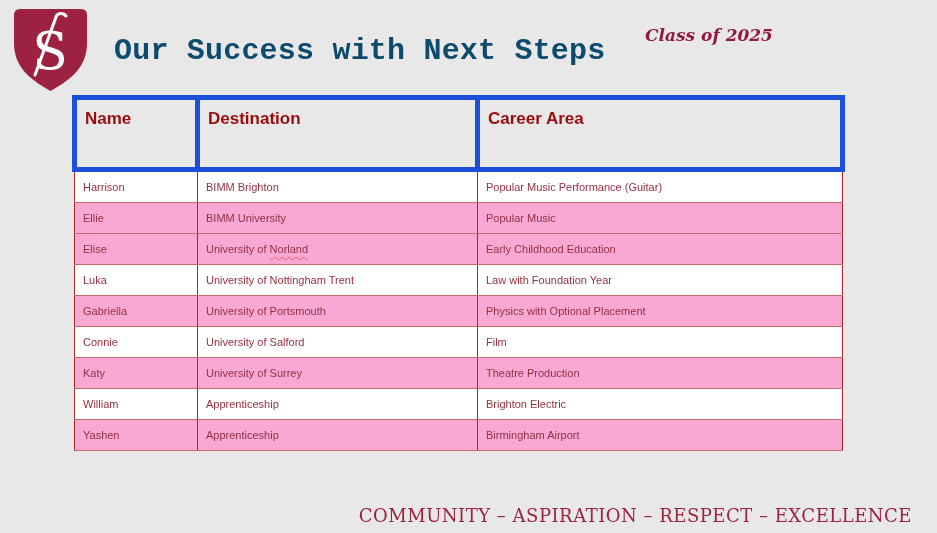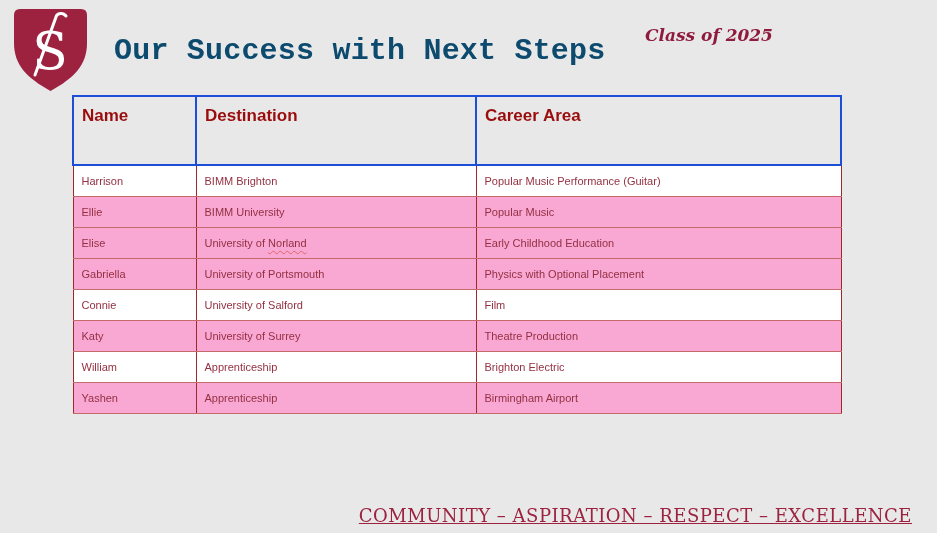--- a/index.html
+++ b/index.html
@@ -48,21 +48,21 @@
 
   th {
     height: 58px;
     vertical-align: top;
     text-align: left;
     padding: 9px 16px 0 8px;
     font-size: 17px;
     font-weight: bold;
     color: #990d0d;
     background: transparent;
-    border: 2px solid #1d4ed8;
+    border: 5px solid #1d4ed8;
   }
   td {
     height: 30px;
     font-size: 11px;
     color: #943041;
     padding: 0 4px 0 8px;
     vertical-align: middle;
     background: #ffffff;
     border-left: 1px solid #9c2a2a;
     border-right: 1px solid #9c2a2a;
@@ -80,21 +80,20 @@
     text-decoration-skip-ink: none;
   }
 
   
   .motto {
     position: absolute; right: 25px; bottom: 7px;
     font-family: "DejaVu Serif", serif;
     font-size: 18px;
     color: #9c2340;
     letter-spacing: 0.5px;
-    text-decoration: underline;
   }
 </style>
 </head>
 <body>
 
 <svg class="logo" viewBox="0 0 85 90" aria-hidden="true">
   <path d="M12 4 H73 Q79 4 79 10 V38 C79 60 66 73 42.5 86 C19 73 6 60 6 38 V10 Q6 4 12 4 Z" fill="#9d2240"></path>
   <path d="M58 11 C55 7 49 8 48 12 L27 70" fill="none" stroke="#ffffff" stroke-width="3" stroke-linecap="round"></path>
   <text x="42" y="64" text-anchor="middle" font-family="DejaVu Serif, serif" font-size="52" fill="#ffffff">S</text>
 </svg>
@@ -124,20 +123,25 @@
       <tr class="alt">
     <td>Ellie</td>
     <td>BIMM University</td>
     <td>Popular Music</td>
   </tr>
       <tr class="alt">
     <td>Elise</td>
     <td>University of <span class="squiggle">Norland</span></td>
     <td>Early Childhood Education</td>
   </tr>
+      <tr>
+    <td>Luka</td>
+    <td>University of Nottingham Trent</td>
+    <td>Law with Foundation Year</td>
+  </tr>
       <tr class="alt">
     <td>Gabriella</td>
     <td>University of Portsmouth</td>
     <td>Physics with Optional Placement</td>
   </tr>
       <tr>
     <td>Connie</td>
     <td>University of Salford</td>
     <td>Film</td>
   </tr>

